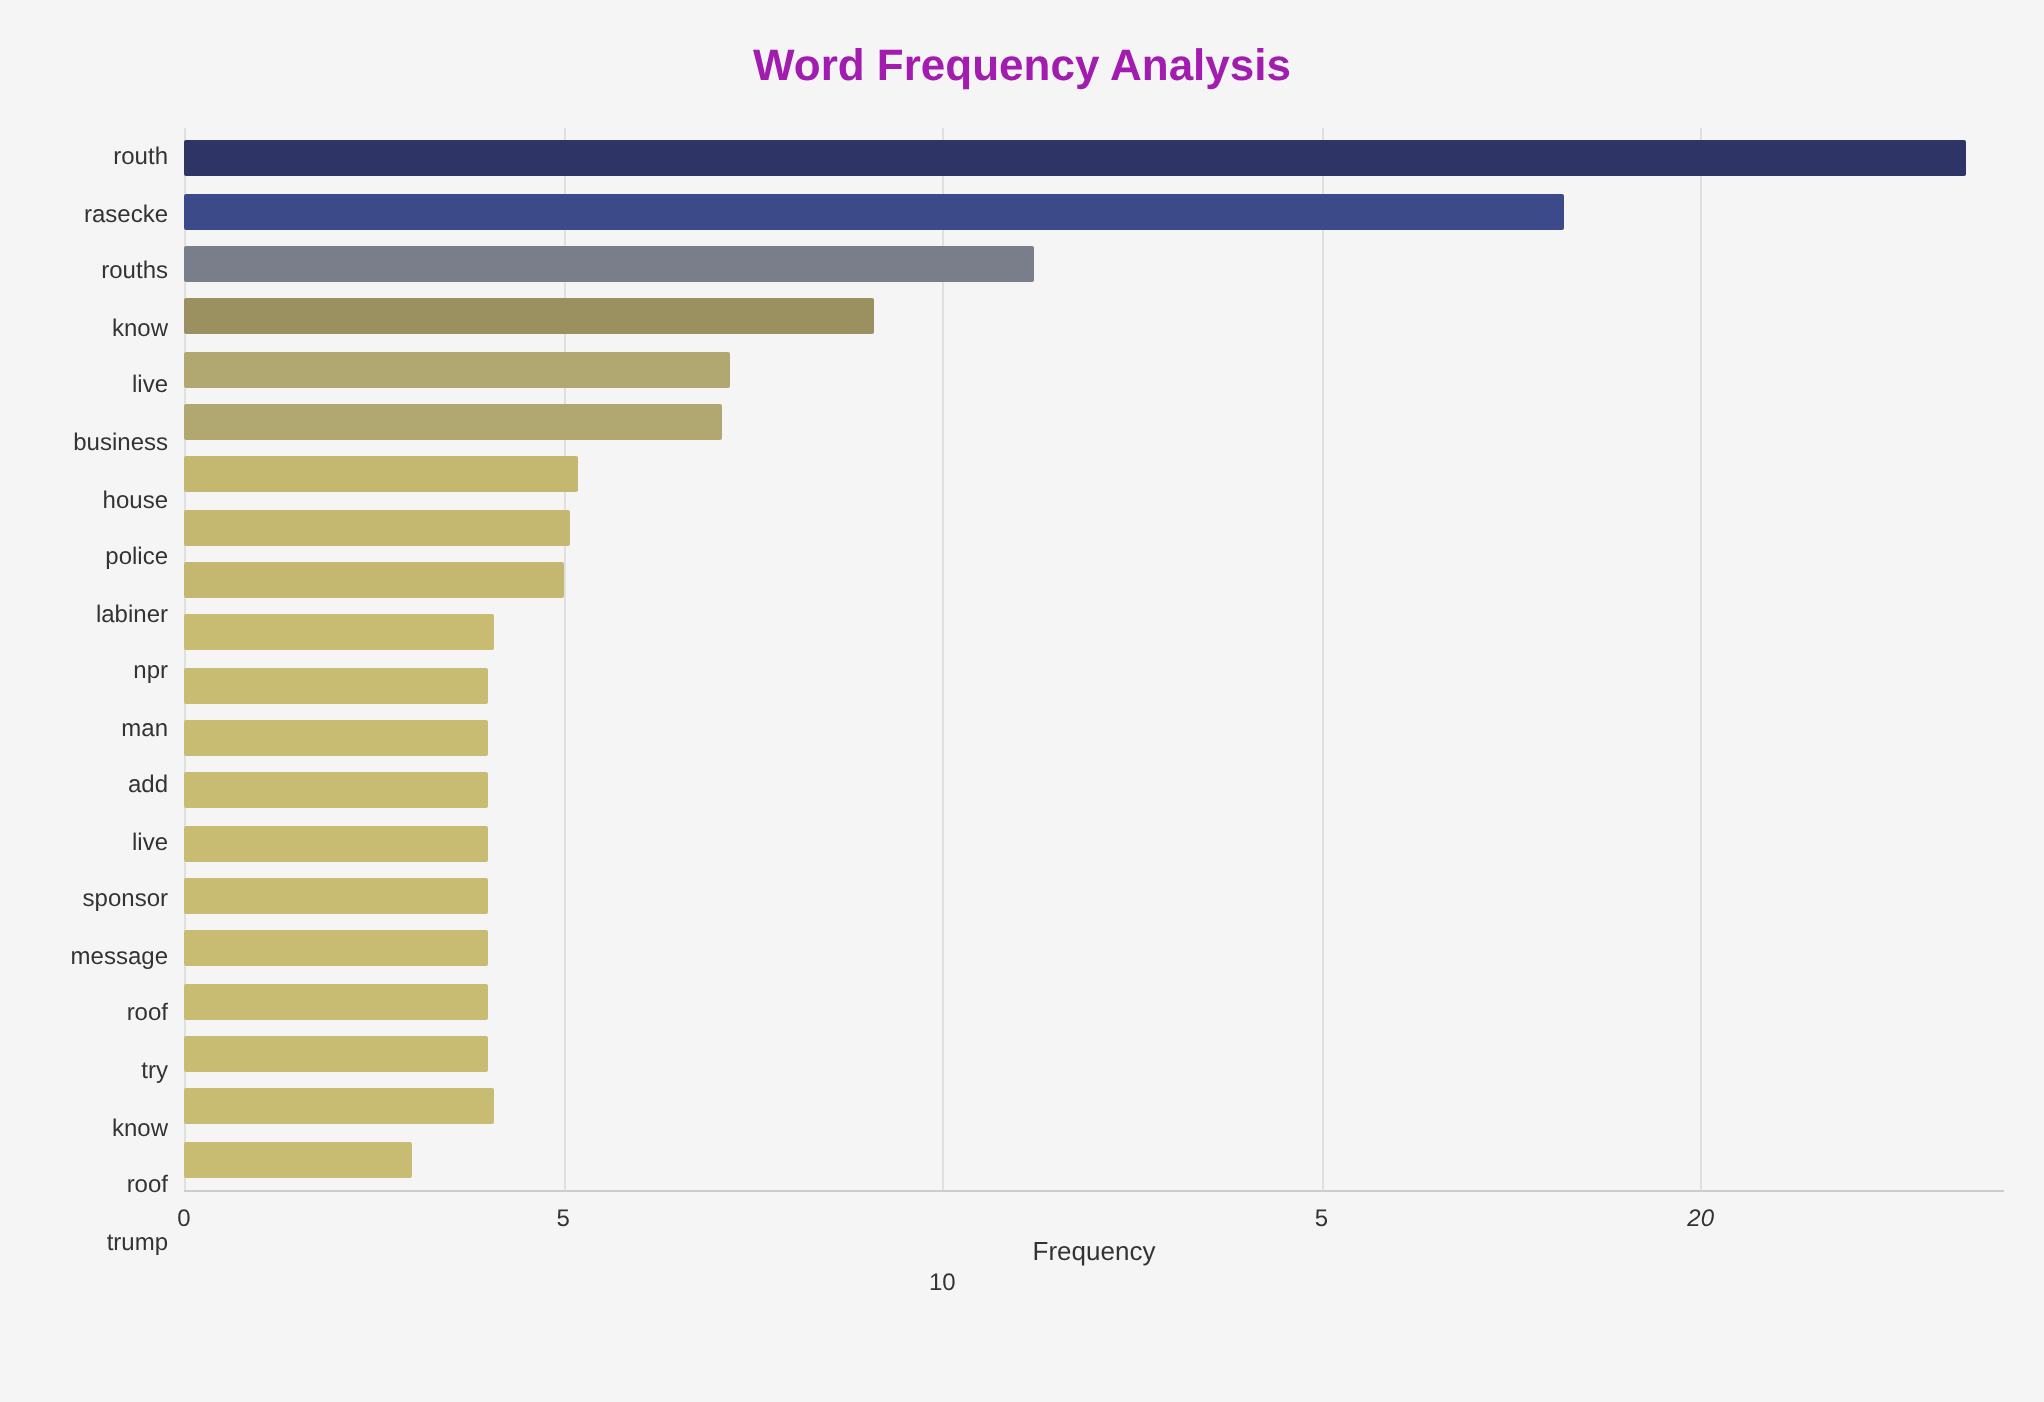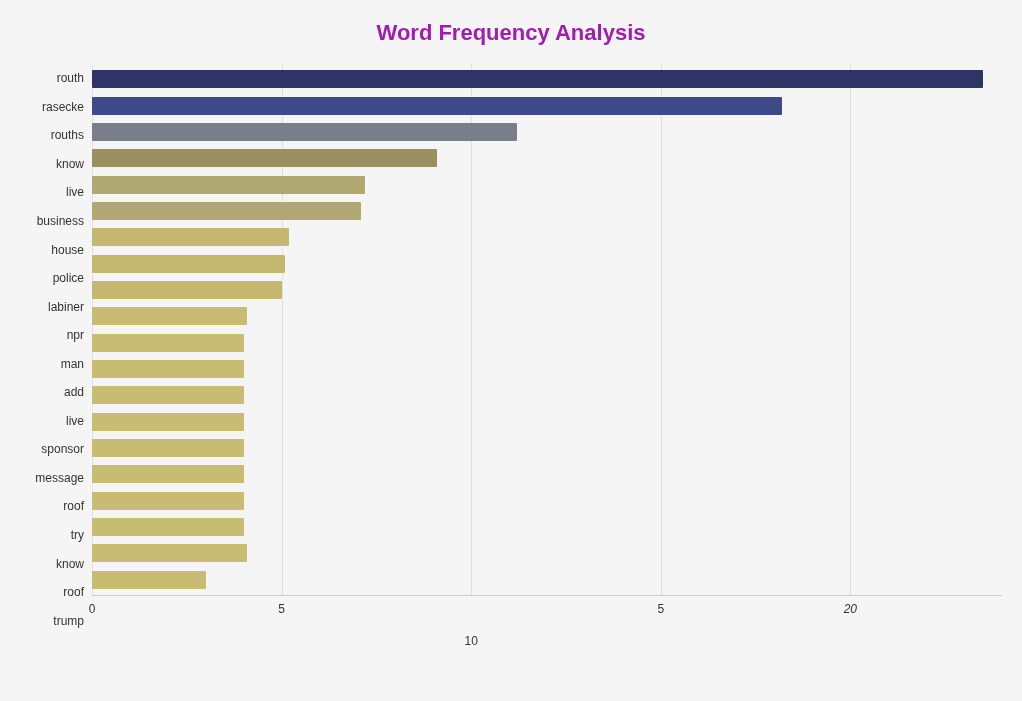--- a/index.html
+++ b/index.html
@@ -206,20 +206,21 @@
             </div>
             <div class="bar-row">
               <div class="bar" style="width: 17.0833%; background-color: rgb(200, 188, 114);"></div>
             </div>
             <div class="bar-row">
               <div class="bar" style="width: 12.5%; background-color: rgb(200, 188, 114);"></div>
             </div>
           </div>
       </div>
       <div class="x-axis" id="x-axis">
+        <span class="x-axis-label">Frequency</span>
       <div class="x-tick" style="left: 0%;">0</div>
           <div class="x-tick" style="left: 20.8333%;">5</div>
           <div class="x-tick" style="left: 41.6667%; margin-top: 32px;">10</div>
           <div class="x-tick" style="left: 62.5%;">5</div>
           <div class="x-tick" style="left: 83.3333%; font-style: italic;">20</div>
         </div>
     </div>
   </div>
 </div>
 

